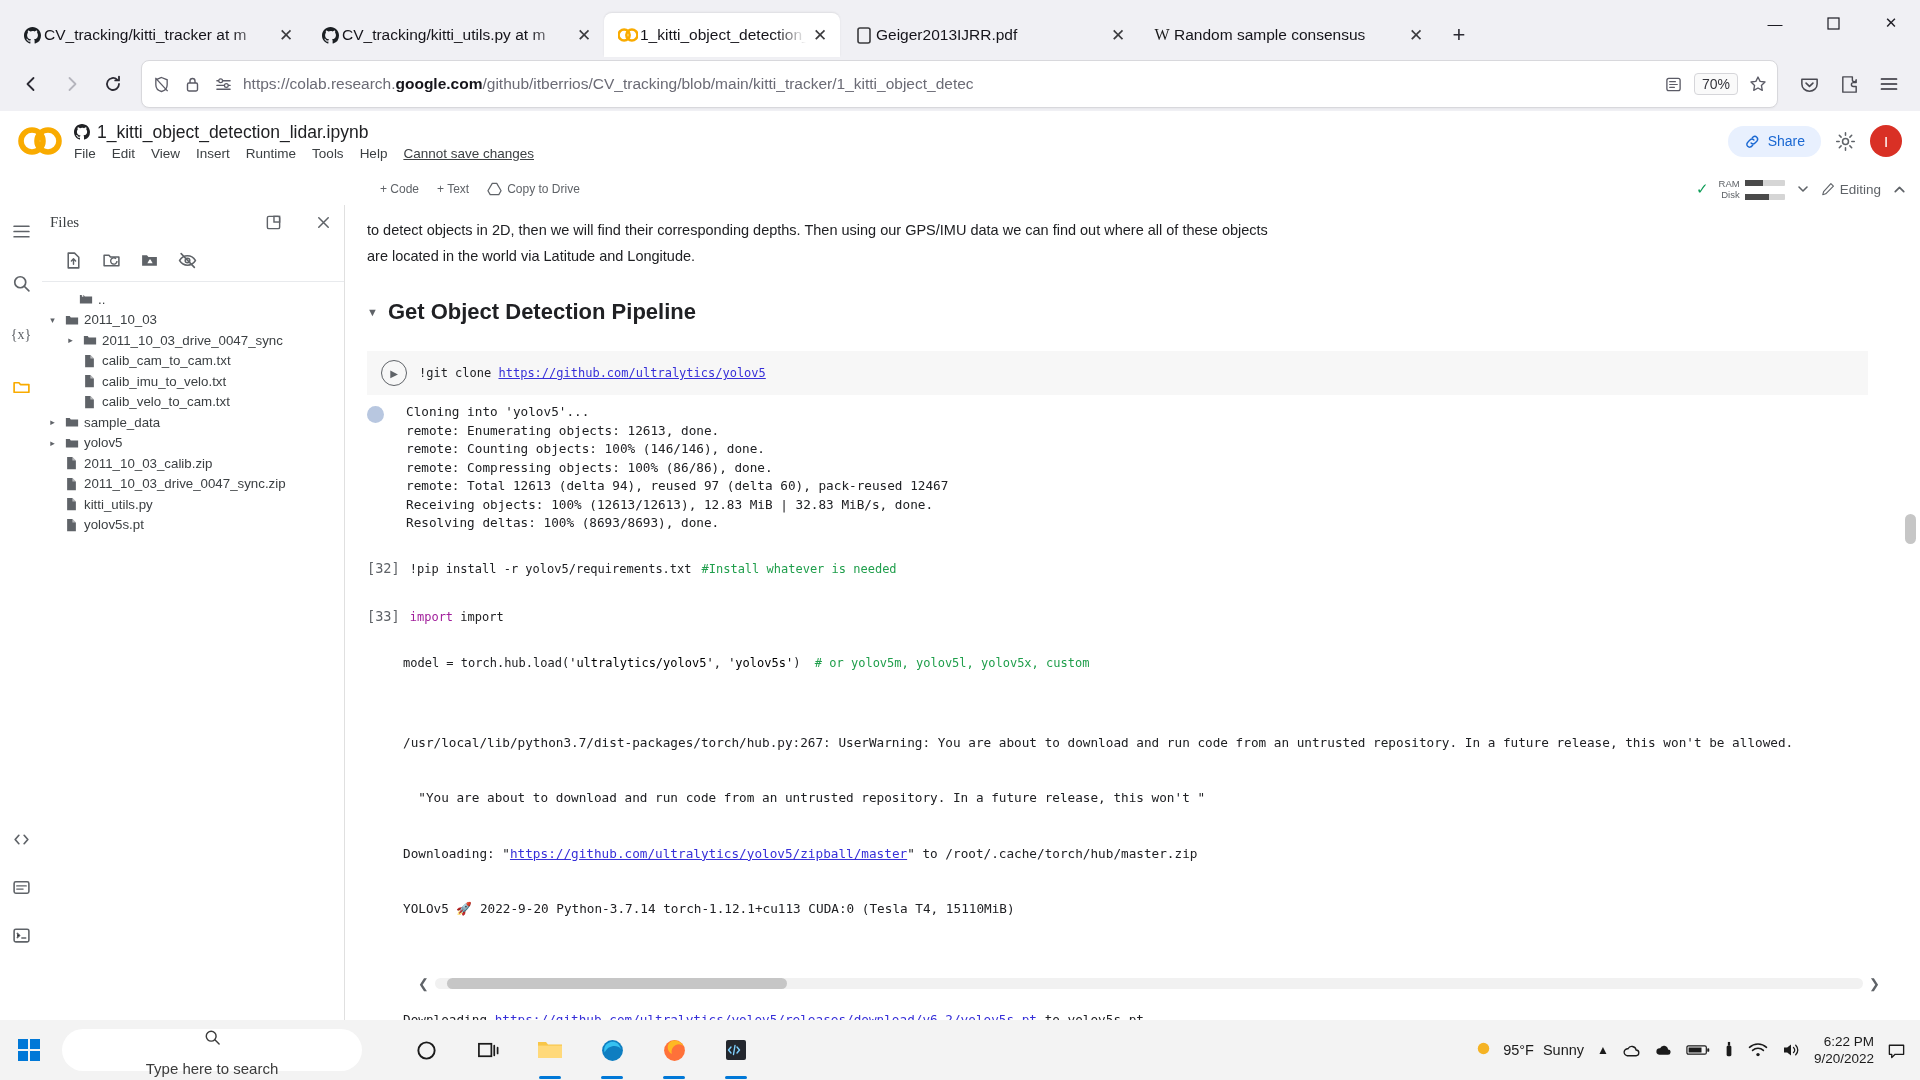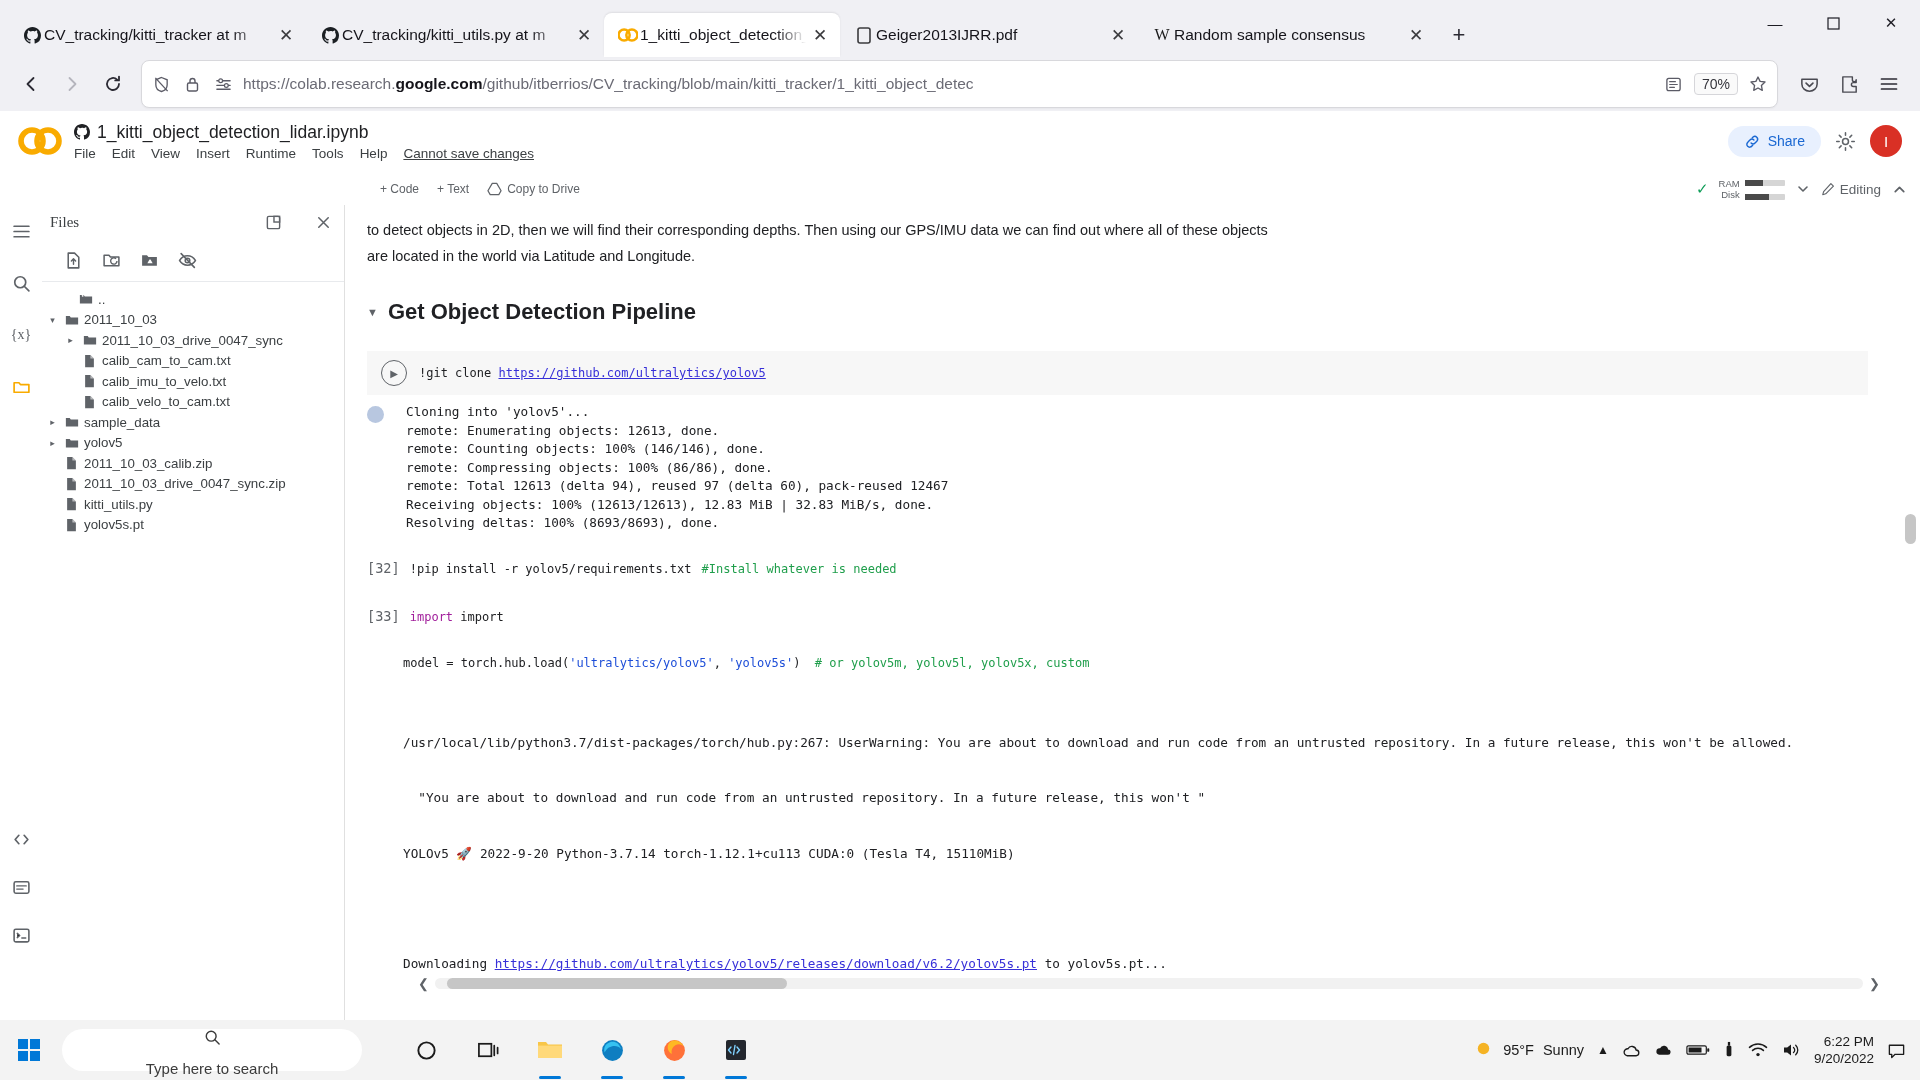--- a/index.html
+++ b/index.html
@@ -102,21 +102,21 @@
   .cell-gutter { position: absolute; left: -44px; top: 0; width: 62px; display: flex; align-items: flex-start; gap: 4px; }
   .run-check { color: #0f9d58; font-size: 15px; }
   .code-line { font-family: "DejaVu Sans Mono", monospace; font-size: 12px; line-height: 20px; color: #202124; white-space: pre; }
   .exec-label { font-family: "DejaVu Sans Mono", monospace; font-size: 13.6px; color: #5f6368; }
   .code-box { background: #f7f7f7; padding: 9px 14px; display: flex; align-items: center; gap: 12px; }
   .play-btn { width: 26px; height: 26px; border-radius: 50%; border: 1px solid #5f6368; display:flex; align-items:center; justify-content:center; color:#5f6368; font-size:10px; flex:none; }
   .out-block { font-family: "DejaVu Sans Mono", monospace; font-size: 12.7px; line-height: 18.5px; color: #202124; white-space: pre; padding-left: 10px; }
   .out-row { display: flex; gap: 12px; padding-top: 8px; }
   .out-avatar { width: 17px; height: 17px; border-radius: 50%; background: #b8c7e0; flex: none; margin-top: 3px; }
   .k-kw { color: #a11e9b; }
-  .k-str { color: #1d4ed8; }
+  .k-str { color: #000000; }
   .k-cmt { color: #1f9e4b; }
   .lnk { color: #3730d8; text-decoration: underline; }
 
   
   .v-scroll { position: absolute; right: 4px; top: 228px; bottom: 82px; width: 11px; }
   .v-thumb { position: absolute; right: 0; width: 11px; background: #c6c6c6; border-radius: 6px; }
   .h-scroll { position: absolute; left: 418px; right: 40px; bottom: 88px; height: 17px; display:flex; align-items:center; gap:6px; }
   .h-track { flex:1; height: 11px; background: #f1f1f1; border-radius: 6px; position: relative; }
   .h-thumb { position:absolute; left: 12px; width: 340px; height: 11px; background: #c6c6c6; border-radius: 6px; }
 
@@ -630,20 +630,21 @@
         </div>
         <div style="display:flex;gap:10px;align-items:baseline">
           <span class="exec-label">[33]</span>
           <span class="code-line"><span class="k-kw">import</span><span> import</span></span>
         </div>
         <div class="code-line" style="padding-left:36px;padding-top:26px"><span>model = torch.hub.load(</span><span class="k-str">'ultralytics/yolov5'</span><span>, </span><span class="k-str">'yolov5s'</span><span>)  </span><span class="k-cmt"># or yolov5m, yolov5l, yolov5x, custom</span></div>
 
         <div class="out-block" style="padding-left:36px;padding-top:24px">
           <div>/usr/local/lib/python3.7/dist-packages/torch/hub.py:267: UserWarning: You are about to download and run code from an untrusted repository. In a future release, this won't be allowed.</div>
           <div>  "You are about to download and run code from an untrusted repository. In a future release, this won't "</div>
+          <div><span>Downloading: "</span><span class="lnk">https://github.com/ultralytics/yolov5/zipball/master</span><span>" to /root/.cache/torch/hub/master.zip</span></div>
           <div>YOLOv5 🚀 2022-9-20 Python-3.7.14 torch-1.12.1+cu113 CUDA:0 (Tesla T4, 15110MiB)</div>
           <div style="height:18px"></div>
           <div><span>Downloading </span><span class="lnk">https://github.com/ultralytics/yolov5/releases/download/v6.2/yolov5s.pt</span><span> to yolov5s.pt...</span></div>
           
           
           
           
           
         </div>
       </div>

